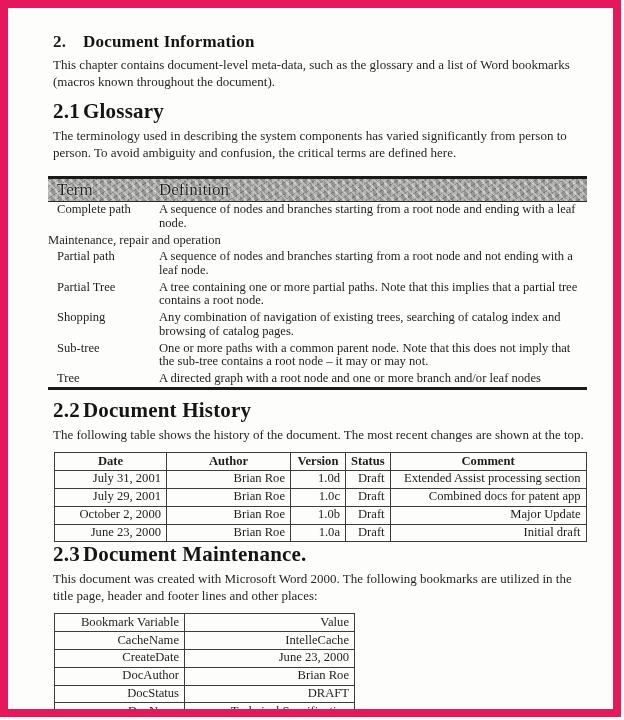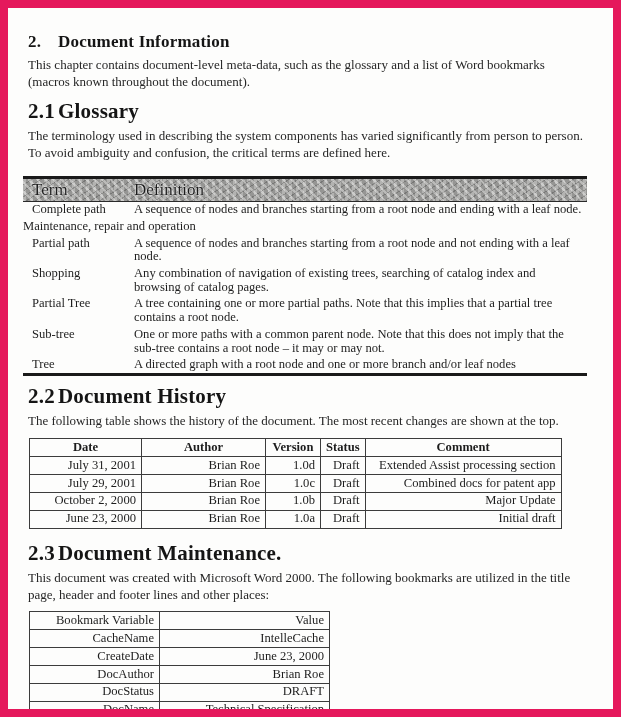--- a/index.html
+++ b/index.html
@@ -11,21 +11,21 @@
     color: #1e1e1e;
     overflow: hidden;
   }
   .frame {
     position: absolute;
     left: 0; top: 0; right: 3px; bottom: 3px;
     border: 8px solid #e5185c;
     background: #fdfdfc;
   }
   .content {
-    padding: 24px 26px 0 20px;
+    padding: 24px 26px 0 45px;
     height: 100%;
     overflow: hidden;
   }
   
   h1.sec {
     font-size: 17px; font-weight: bold;
     margin: 0 0 5px 0; letter-spacing: 0.2px; color: #151515;
   }
   h1.sec .num { display: inline-block; width: 30px; }
   h2.sec {
@@ -75,21 +75,21 @@
     margin-left: 1px;
   }
   table.grid th, table.grid td {
     border: 1px solid #3c3c3c;
     padding: 0.5px 5px;
     line-height: 1.26;
     text-align: right;
     font-weight: normal;
     white-space: nowrap;
   }
-  table.hist { border: 1.5px solid #2e2e2e; margin-bottom: 12px; }
+  table.hist { border: 1.5px solid #2e2e2e; margin-bottom: 0; }
   table.hist th { font-weight: bold; text-align: center; }
   .col-date { width: 112px; } .col-author { width: 124px; }
   .col-version { width: 55px; } .col-status { width: 42px; }
   .col-comment { width: 196px; }
   table.bm { border: 1.5px solid #2e2e2e; }
   .col-bvar { width: 130px; } .col-bval { width: 170px; }
   .sec-block { margin: 0; }
   .hist-wrap { margin-bottom: 0; }
 </style>
 </head>
@@ -117,26 +117,26 @@
           <div class="c2">A sequence of nodes and branches starting from a root node and ending with a leaf node.</div>
         </div>
         <div class="gloss-row">
           <div class="c2">Maintenance, repair and operation</div>
         </div>
         <div class="gloss-row">
           <div class="c1">Partial path</div>
           <div class="c2">A sequence of nodes and branches starting from a root node and not ending with a leaf node.</div>
         </div>
         <div class="gloss-row">
+          <div class="c1">Partial Tree</div>
+          <div class="c2">A tree containing one or more partial paths.  Note that this implies that a partial tree contains a root node.</div>
+        </div>
+        <div class="gloss-row">
           <div class="c1">Shopping</div>
           <div class="c2">Any combination of navigation of existing trees, searching of catalog index and browsing of catalog pages.</div>
-        </div>
-        <div class="gloss-row">
-          <div class="c1">Partial Tree</div>
-          <div class="c2">A tree containing one or more partial paths.  Note that this implies that a partial tree contains a root node.</div>
         </div>
         <div class="gloss-row">
           <div class="c1">Sub-tree</div>
           <div class="c2">One or more paths with a common parent node.  Note that this does not imply that the sub-tree contains a root node – it may or may not.</div>
         </div>
         <div class="gloss-row">
           <div class="c1">Tree</div>
           <div class="c2">A directed graph with a root node and one or more branch and/or leaf nodes</div>
         </div>
       </div>

